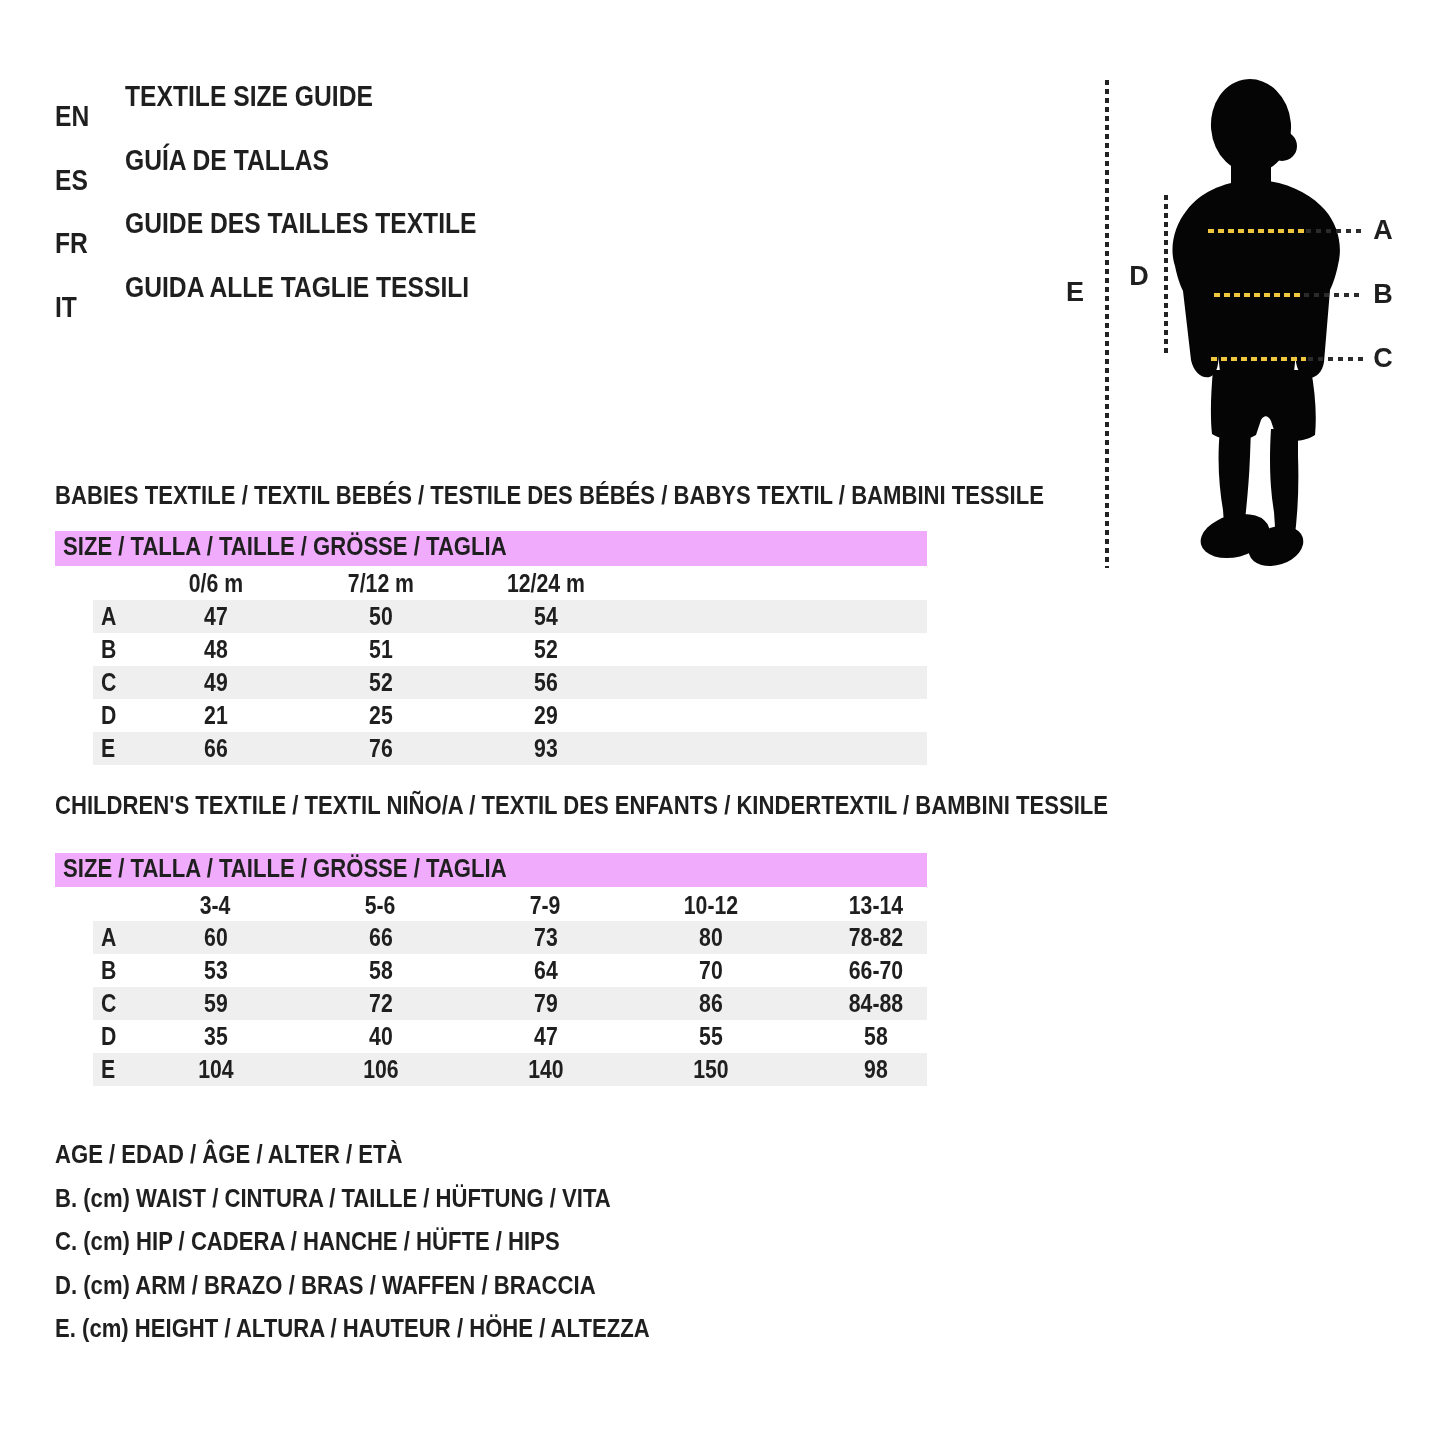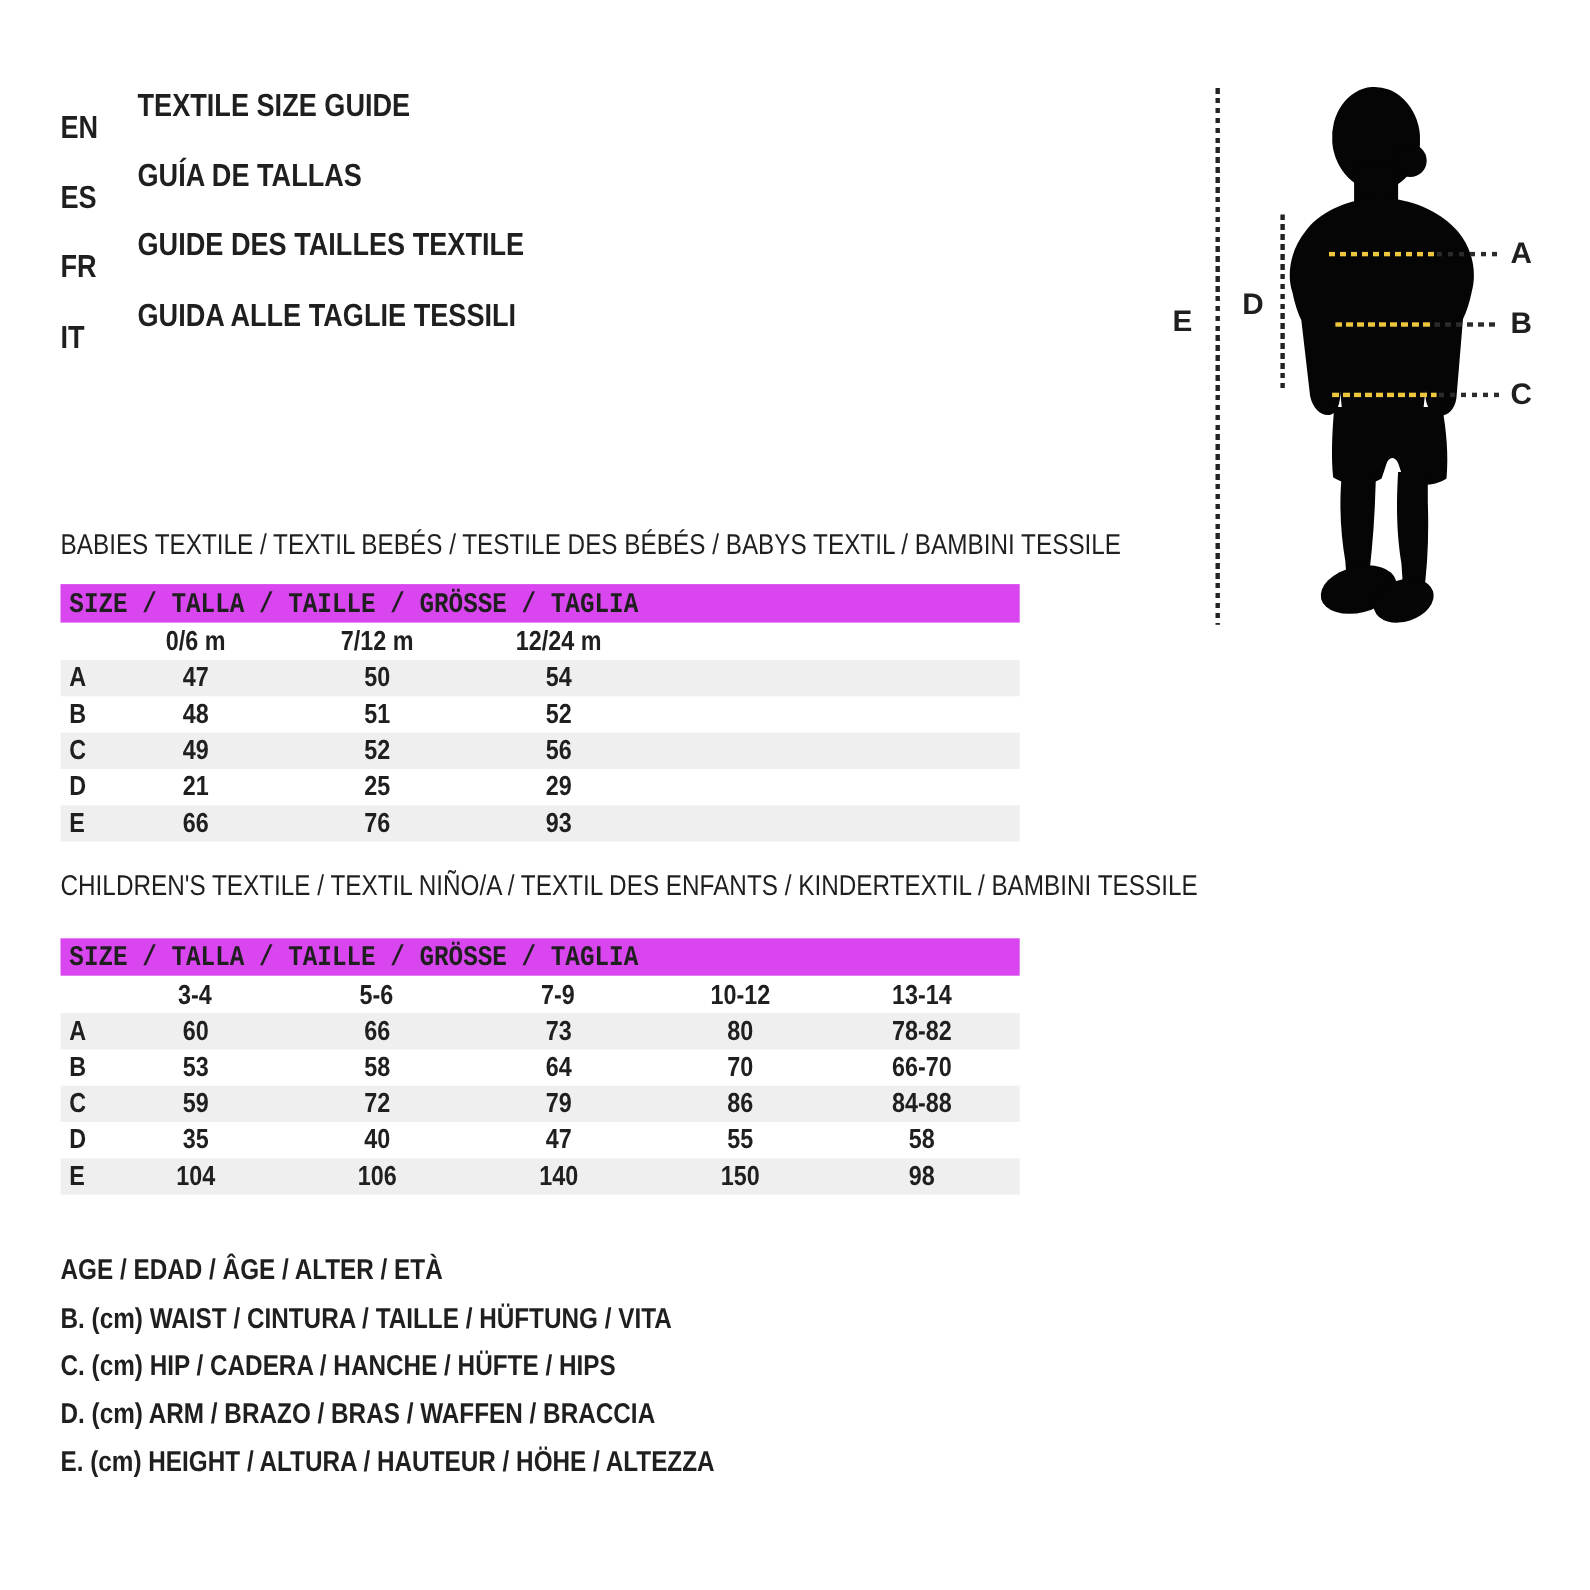--- a/index.html
+++ b/index.html
@@ -17,28 +17,28 @@
   .lang-row { display:flex; }
   .lang-code { width:70px; flex:0 0 70px;margin-top:20px; }
 
   
   .vdots { width:4px; background-image:repeating-linear-gradient(to bottom,#222222 0 5px,transparent 5px 9px); }
   .hdots-dark   { height:4px; background-image:repeating-linear-gradient(to right,#2b2b2b 0 5px,transparent 5px 10px); }
   .hdots-yellow { height:4px; background-image:repeating-linear-gradient(to right,#eec73e 0 6px,transparent 6px 10px); }
   .diagram-label { font-size:27px; font-weight:bold; width:30px; text-align:center; line-height:30px; }
 
   
-  .table-title { font-size:26px; font-weight:normal; line-height:32px; white-space:nowrap; }
+  .table-title { font-size:26px; font-weight:bold; line-height:32px; white-space:nowrap; }
   .size-bar {
-    width:872px; height:35px; background:#d946ef;
-    display:flex; align-items:center; padding-left:8px;
-    font-size:26px; font-weight:bold;font-family:Liberation Mono, monospace;
+    width:872px; height:35px; background:#f0abfc;
+    display:flex; padding-left:8px;
+    font-size:26px; font-weight:bold;
   }
   .tblock { width:872px; }
-  .trow { display:grid; align-items:center; height:33px; font-size:25px; font-weight:bold; }
+  .trow { display:grid; align-items:center; height:33px; font-size:25px; font-weight:bold;margin-left:38px; }
   .age-row { height:34px; }
   .babies-grid   { grid-template-columns:40px repeat(3,165px); }
   .children-grid { grid-template-columns:40px repeat(5,165px); }
   .cell { text-align:center; }
   .letter { padding-left:8px; text-align:left; }
   .stripe { background:#f0efef; }
 
   
   #legend { left:55px; top:1133px; font-size:26px; font-weight:bold; line-height:43.6px; }
 </style>

